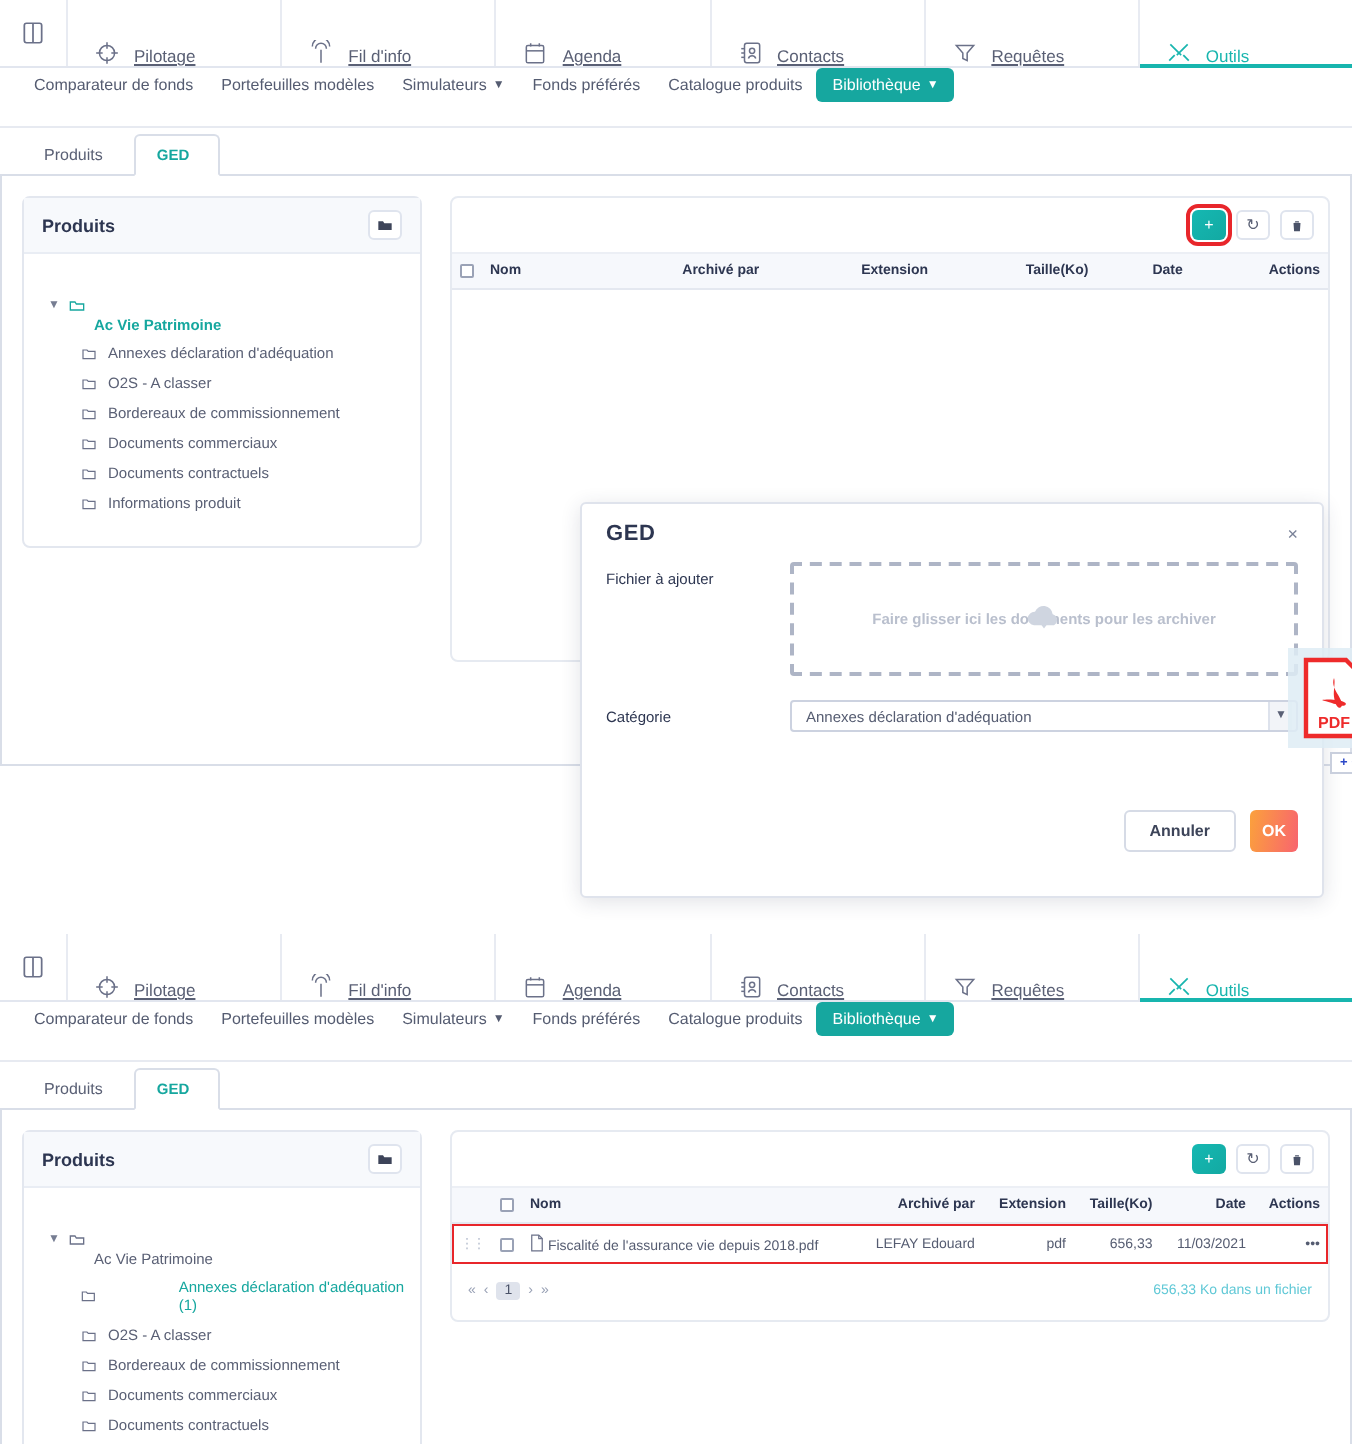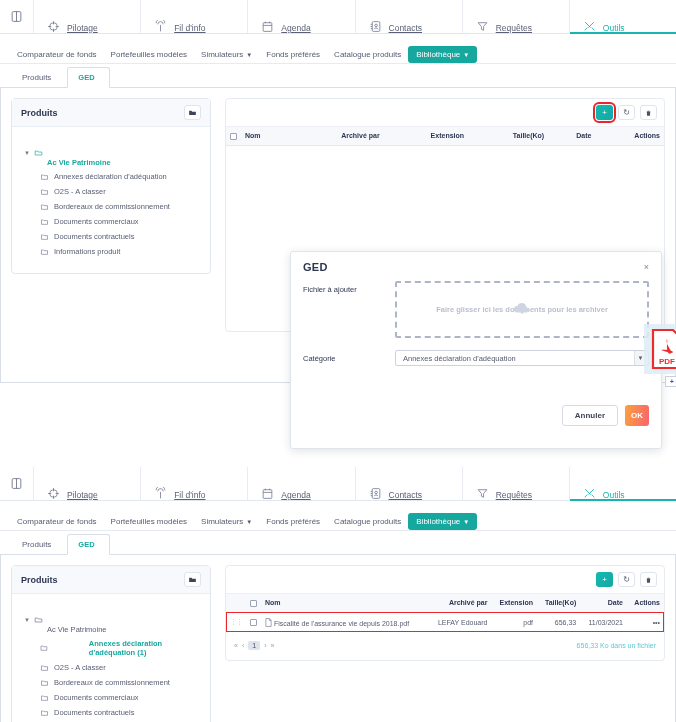--- a/index.html
+++ b/index.html
@@ -34,21 +34,21 @@
   .nav-item:last-child { border-right: none; }
   .nav-item.active { color: #18b5ae; }
   .nav-item.active::after {
     content: ""; position: absolute; left: 0; right: 0; bottom: -1px;
     height: 2px; background: #18b5ae;
   }
   .nav-ico { width: 13px; height: 13px; flex: 0 0 13px; display:block; }
 
   
   .submenu {
-    display: flex; align-items: flex-end; gap: 0px;
+    display: flex; align-items: flex-start; gap: 0px;
     height: 30px; padding: 0 10px;
     border-bottom: 1px solid #e7eaf1;
     background: #fff;
   }
   .submenu-item {
     font-size: 8px; color: #555c71; padding: 4px 7px; white-space: nowrap;
   }
   .submenu-item.pill {
     background: #16a79f; color: #fff; border-radius: 3px; padding: 4px 8px;
   }
@@ -92,21 +92,21 @@
   }
 
   
   .tree { padding: 9px 6px 14px 6px; }
   .tree-root { display: flex; align-items: center; gap: 4px; padding: 2px 0 2px 6px; }
   .tree-root-label { font-size: 7.5px; font-weight: bold; color: #16a79f; margin-top: 20px; }
   .tree-root-label.plain { font-weight: normal; color: #5a6075; }
   .chev { font-size: 6px; color: #767d92; width: 6px; }
   .tree-item { display: flex; align-items: center; gap: 5px; padding: 3px 0 3px 22px; }
   .tree-label { font-size: 7.5px; color: #5a6075; }
-  .tree-label.sel { color: #16a79f; font-weight: bold; margin-left: 36px; }
+  .tree-label.sel { color: #16a79f; font-weight: normal; margin-left: 36px; }
 
   
   .rp-toolbar { display: flex; justify-content: flex-end; align-items: center;
     gap: 5px; padding: 6px 7px; border-bottom: 1px solid #eceff5; }
   .tb-btn { width: 17px; height: 15px; border-radius: 3px; border: 1px solid #dfe4ee;
     background: #fff; display: flex; align-items: center; justify-content: center;
     font-size: 8px; color: #5a6075; }
   .tb-btn.add { background: linear-gradient(135deg,#15b8b2,#13a9a2); border: none; color: #fff; }
   .hl-red { outline: 2px solid #e8262b; outline-offset: 1px; }
 

